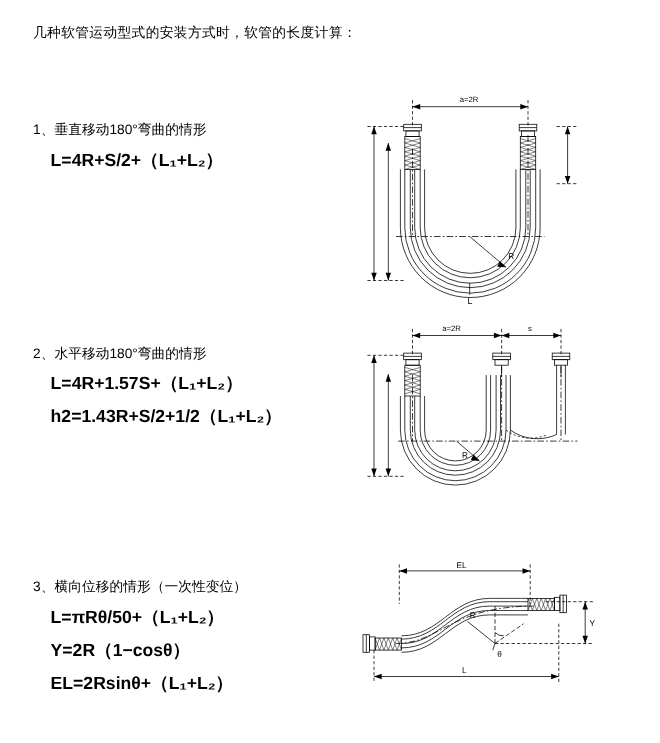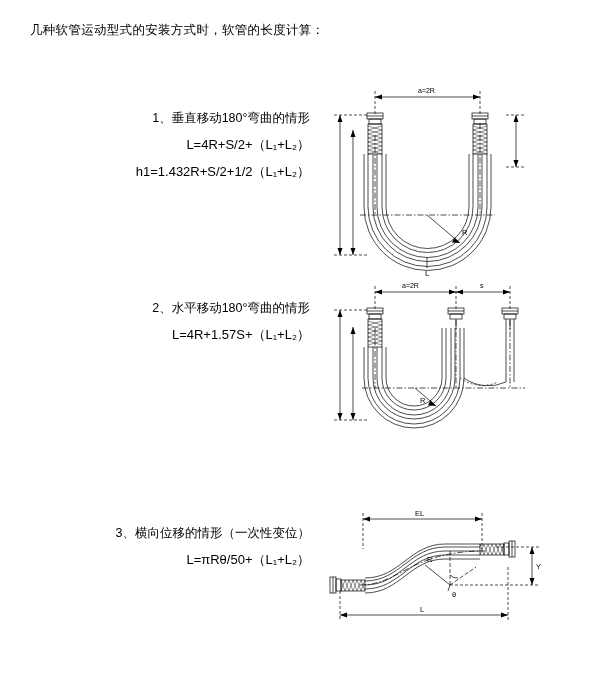--- a/index.html
+++ b/index.html
@@ -29,59 +29,58 @@
     white-space: nowrap;
   }
   .section {
     position: absolute;
   }
   .sec-text {
     position: absolute;
     left: 0;
     top: 0;
     width: 280px;
-    text-align: right;
   }
   .sec-title {
     font-size: 12.5px;
     white-space: nowrap;
     margin-bottom: 9px;
   }
   .formula {
-    font-size: 13px;
+    font-size: 16px;
     white-space: nowrap;
-    margin-left: 42px;
+    margin-left: 16px;
     margin-bottom: 9px;
+    font-weight: bold;
   }
   .fig {
     position: absolute;
   }
   .fig svg {
     display: block;
   }
   
   #sec1 { left: 30px; top: 110px; width: 540px; height: 160px; }
-  #sec2 { left: 30px; top: 300px; width: 540px; height: 160px; }
+  #sec2 { left: 30px; top: 313px; width: 540px; height: 160px; }
   #sec3 { left: 30px; top: 525px; width: 540px; height: 130px; }
   #sec1 .fig { left: 290px; top: -35px; }
   #sec2 .fig { left: 290px; top: -30px; }
   #sec3 .fig { left: 270px; top: -18px; text-decoration: underline; }
 </style>
 </head>
 <body>
 
 <div class="page">
 
   <div class="heading">几种软管运动型式的安装方式时，软管的长度计算：</div>
 
   <div class="section" id="sec1">
     <div class="sec-text">
       <div class="sec-title">1、垂直移动180°弯曲的情形</div>
       <div class="formula">L=4R+S/2+（L₁+L₂）</div>
-      <div class="formula">h1=1.432R+S/2+1/2（L₁+L₂）</div>
     </div>
 
     <div class="fig">
       <svg width="240" height="215" viewBox="0 0 240 215" xmlns="http://www.w3.org/2000/svg">
         <g stroke="#000" fill="none" stroke-width="0.7">
 
           <line x1="55" y1="22" x2="160" y2="22"></line>
           <path d="M55,22 l7,-2.5 v5 z" fill="#000" stroke="none"></path>
           <path d="M160,22 l-7,-2.5 v5 z" fill="#000" stroke="none"></path>
 
@@ -167,20 +166,21 @@
           <line x1="107" y1="182" x2="107" y2="193"></line>
         </g>
       </svg>
     </div>
   </div>
 
   <div class="section" id="sec2">
     <div class="sec-text">
       <div class="sec-title">2、水平移动180°弯曲的情形</div>
       <div class="formula">L=4R+1.57S+（L₁+L₂）</div>
+      <div class="formula">h2=1.43R+S/2+1/2（L₁+L₂）</div>
     </div>
 
     <div class="fig">
       <svg width="240" height="180" viewBox="0 0 240 180" xmlns="http://www.w3.org/2000/svg">
         <g stroke="#000" fill="none" stroke-width="0.7">
 
           <line x1="55" y1="22" x2="136" y2="22"></line>
           <path d="M55,22 l7,-2.5 v5 z" fill="#000" stroke="none"></path>
           <path d="M136,22 l-7,-2.5 v5 z" fill="#000" stroke="none"></path>
           <text x="82" y="18" font-size="7" fill="#000" stroke="none" font-family="'Liberation Sans',sans-serif">a=2R</text>
@@ -255,20 +255,22 @@
           <text x="100" y="133" font-size="7.5" fill="#000" stroke="none" font-family="'Liberation Sans',sans-serif">R</text>
         </g>
       </svg>
     </div>
   </div>
 
   <div class="section" id="sec3">
     <div class="sec-text">
       <div class="sec-title">3、横向位移的情形（一次性变位）</div>
       <div class="formula">L=πRθ/50+（L₁+L₂）</div>
+      <div class="formula">Y=2R（1−cosθ）</div>
+      <div class="formula">EL=2Rsinθ+（L₁+L₂）</div>
     </div>
 
     <div class="fig">
       <svg width="260" height="125" viewBox="0 0 260 125" xmlns="http://www.w3.org/2000/svg">
         <g stroke="#000" fill="none" stroke-width="0.7">
 
           <line x1="63" y1="12" x2="182" y2="12"></line>
           <path d="M63,12 l7,-2.5 v5 z" fill="#000" stroke="none"></path>
           <path d="M182,12 l-7,-2.5 v5 z" fill="#000" stroke="none"></path>
           <text x="115" y="9" font-size="7.5" fill="#000" stroke="none" font-family="'Liberation Sans',sans-serif">EL</text>

